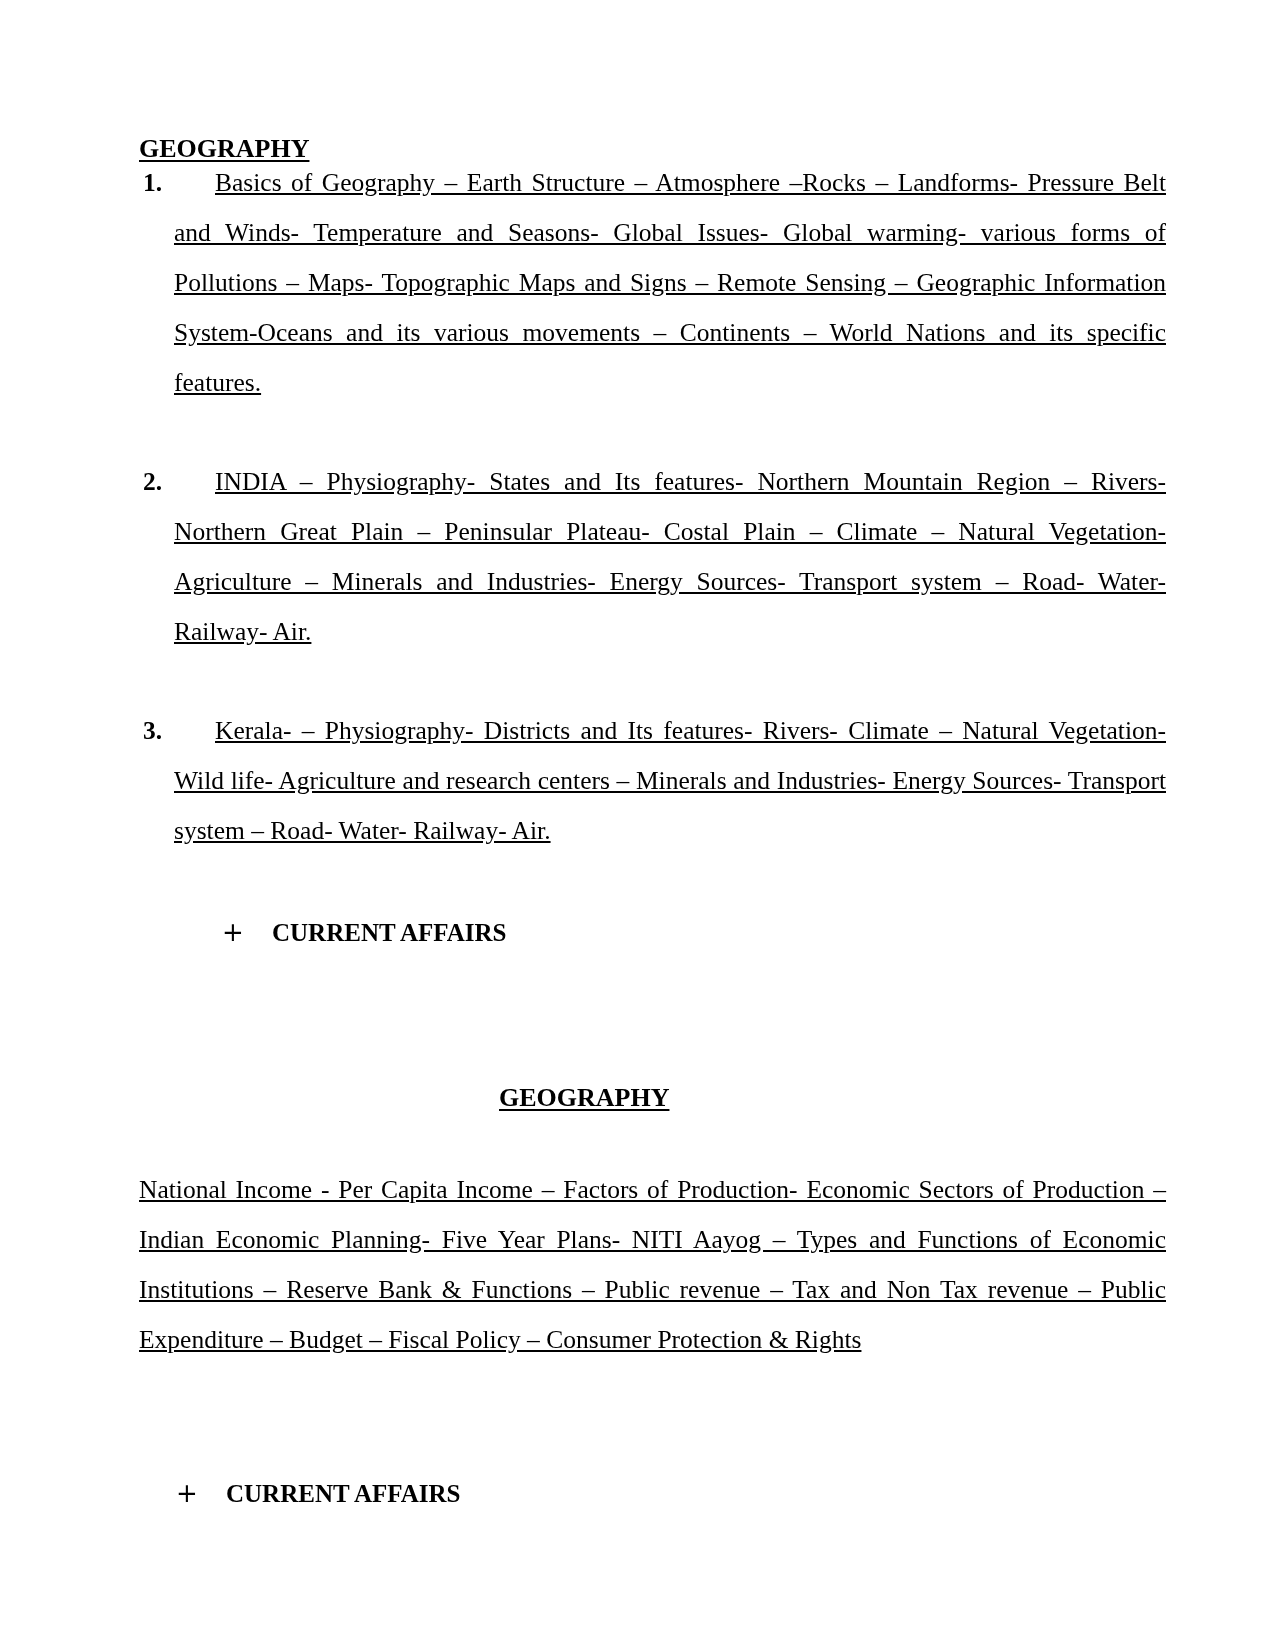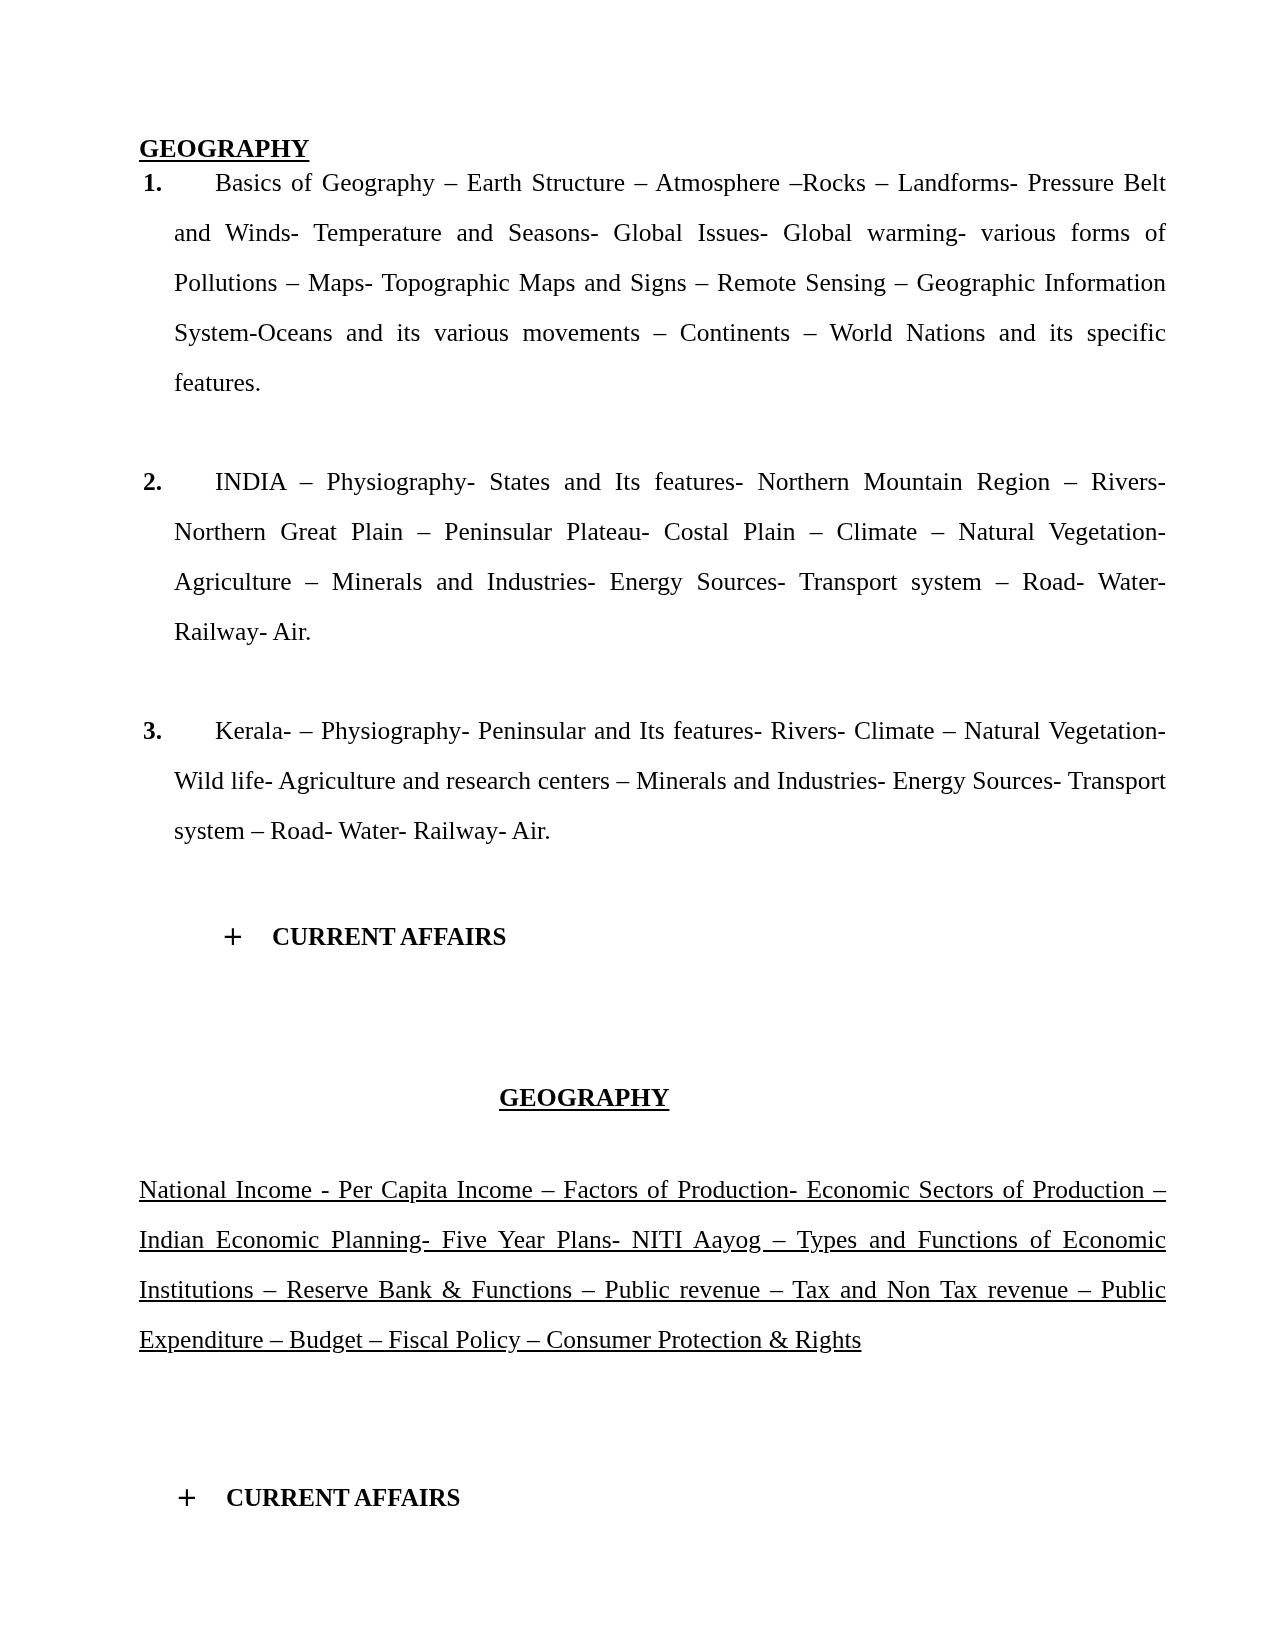--- a/index.html
+++ b/index.html
@@ -4,22 +4,22 @@
 <style>
   html, body { margin: 0; padding: 0; background: #ffffff; }
   body { width: 1275px; height: 1650px; position: relative; overflow: hidden;
          font-family: "Liberation Serif", serif; color: #000; }
   .page { position: absolute; left: 0; top: 14px; width: 1275px; height: 1650px; margin-left: 22px; }
   .heading { position: absolute; font-weight: bold; text-decoration: underline;
              font-size: 26px; line-height: 30px; text-underline-offset: 3px; }
   .item { position: absolute; left: 117px; width: 1027px; font-size: 25.5px;
           line-height: 50px; text-align: justify; }
   .item .num { position: absolute; left: 4px; top: 0; font-weight: bold; }
-  .item .body { display: block; padding-left: 35px; text-indent: 41px; text-align: justify; }
-  .ca { position: absolute; font-size: 25px; line-height: 34px; font-weight: bold; white-space: nowrap; }
+  .item .body { display: block; padding-left: 35px; text-indent: 41px; text-align: justify; text-decoration: underline; }
+  .ca { position: absolute; font-size: 25px; line-height: 26px; font-weight: bold; white-space: nowrap; }
   .ca .plus { display: inline-block; width: 50px; font-weight: normal; font-family: "DejaVu Sans", sans-serif; font-size: 26px; }
   .para { position: absolute; left: 117px; width: 1027px; font-size: 25.5px; line-height: 50px; text-align: justify; }
 </style>
 </head>
 <body>
 
 <div class="page">
 
   <div class="heading" style="left:117px; top:120px;">GEOGRAPHY</div>
 
@@ -28,21 +28,21 @@
     <span class="body">Basics of  Geography – Earth Structure – Atmosphere –Rocks – Landforms- Pressure Belt and Winds- Temperature and Seasons- Global  Issues- Global warming- various forms of Pollutions – Maps- Topographic Maps and Signs – Remote Sensing – Geographic Information System-Oceans and its various movements –  Continents – World Nations and its specific features.</span>
   </div>
 
   <div class="item" style="top:443px;">
     <span class="num">2.</span>
     <span class="body">INDIA – Physiography- States and  Its features- Northern Mountain Region – Rivers- Northern Great Plain – Peninsular Plateau- Costal Plain – Climate – Natural Vegetation- Agriculture – Minerals and Industries- Energy Sources- Transport system – Road- Water- Railway- Air.</span>
   </div>
 
   <div class="item" style="top:692px;">
     <span class="num">3.</span>
-    <span class="body">Kerala- – Physiography- Peninsular and Its features- Rivers- Climate – Natural Vegetation- Wild life- Agriculture and research centers – Minerals and Industries- Energy Sources- Transport system – Road- Water- Railway- Air.</span>
+    <span class="body">Kerala- – Physiography- Districts and Its features- Rivers- Climate – Natural Vegetation- Wild life- Agriculture and research centers – Minerals and Industries- Energy Sources- Transport system – Road- Water- Railway- Air.</span>
   </div>
 
   <div class="ca" style="left:200px; top:905px;">
     <span class="plus">+</span><span>CURRENT AFFAIRS</span>
   </div>
 
   <div class="heading" style="left:477px; top:1069px;">GEOGRAPHY</div>
 
   <div class="para" style="top:1151px;text-decoration:underline;">National Income - Per Capita Income – Factors of Production- Economic Sectors of Production – Indian Economic Planning- Five Year Plans- NITI Aayog – Types and Functions of  Economic Institutions – Reserve Bank &amp; Functions – Public revenue – Tax and Non Tax revenue – Public Expenditure – Budget – Fiscal Policy – Consumer Protection  &amp; Rights</div>
 

